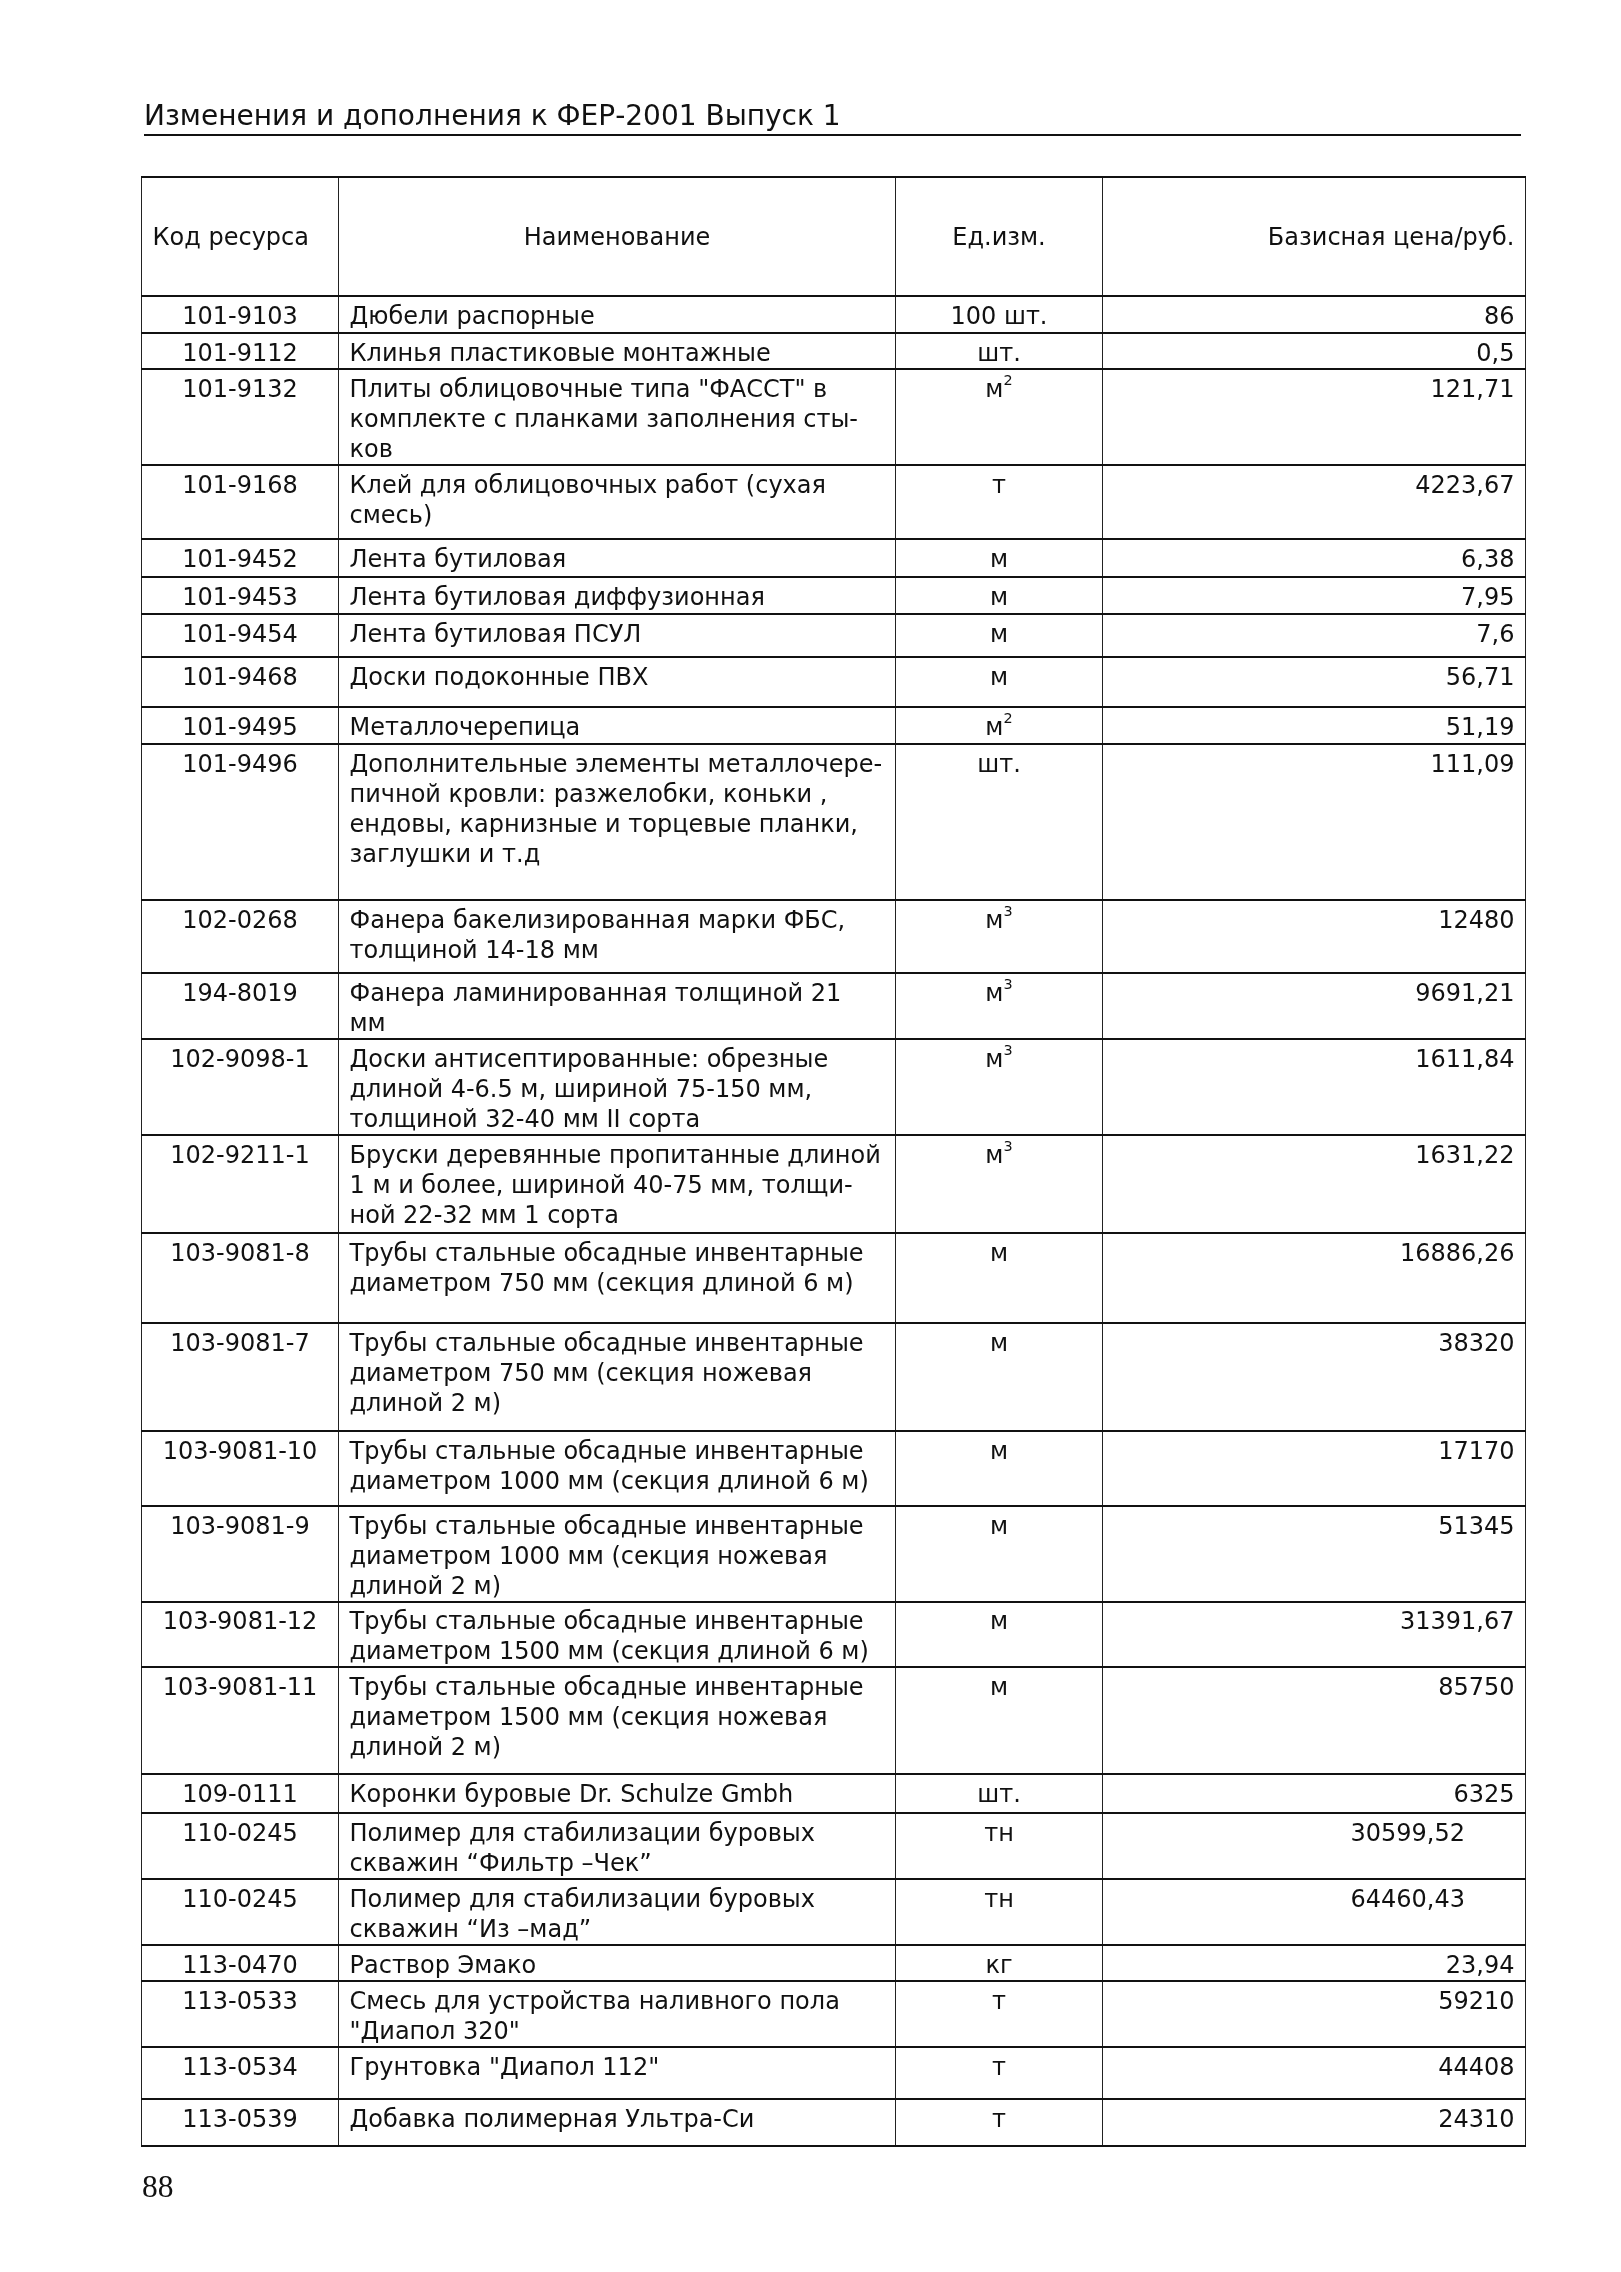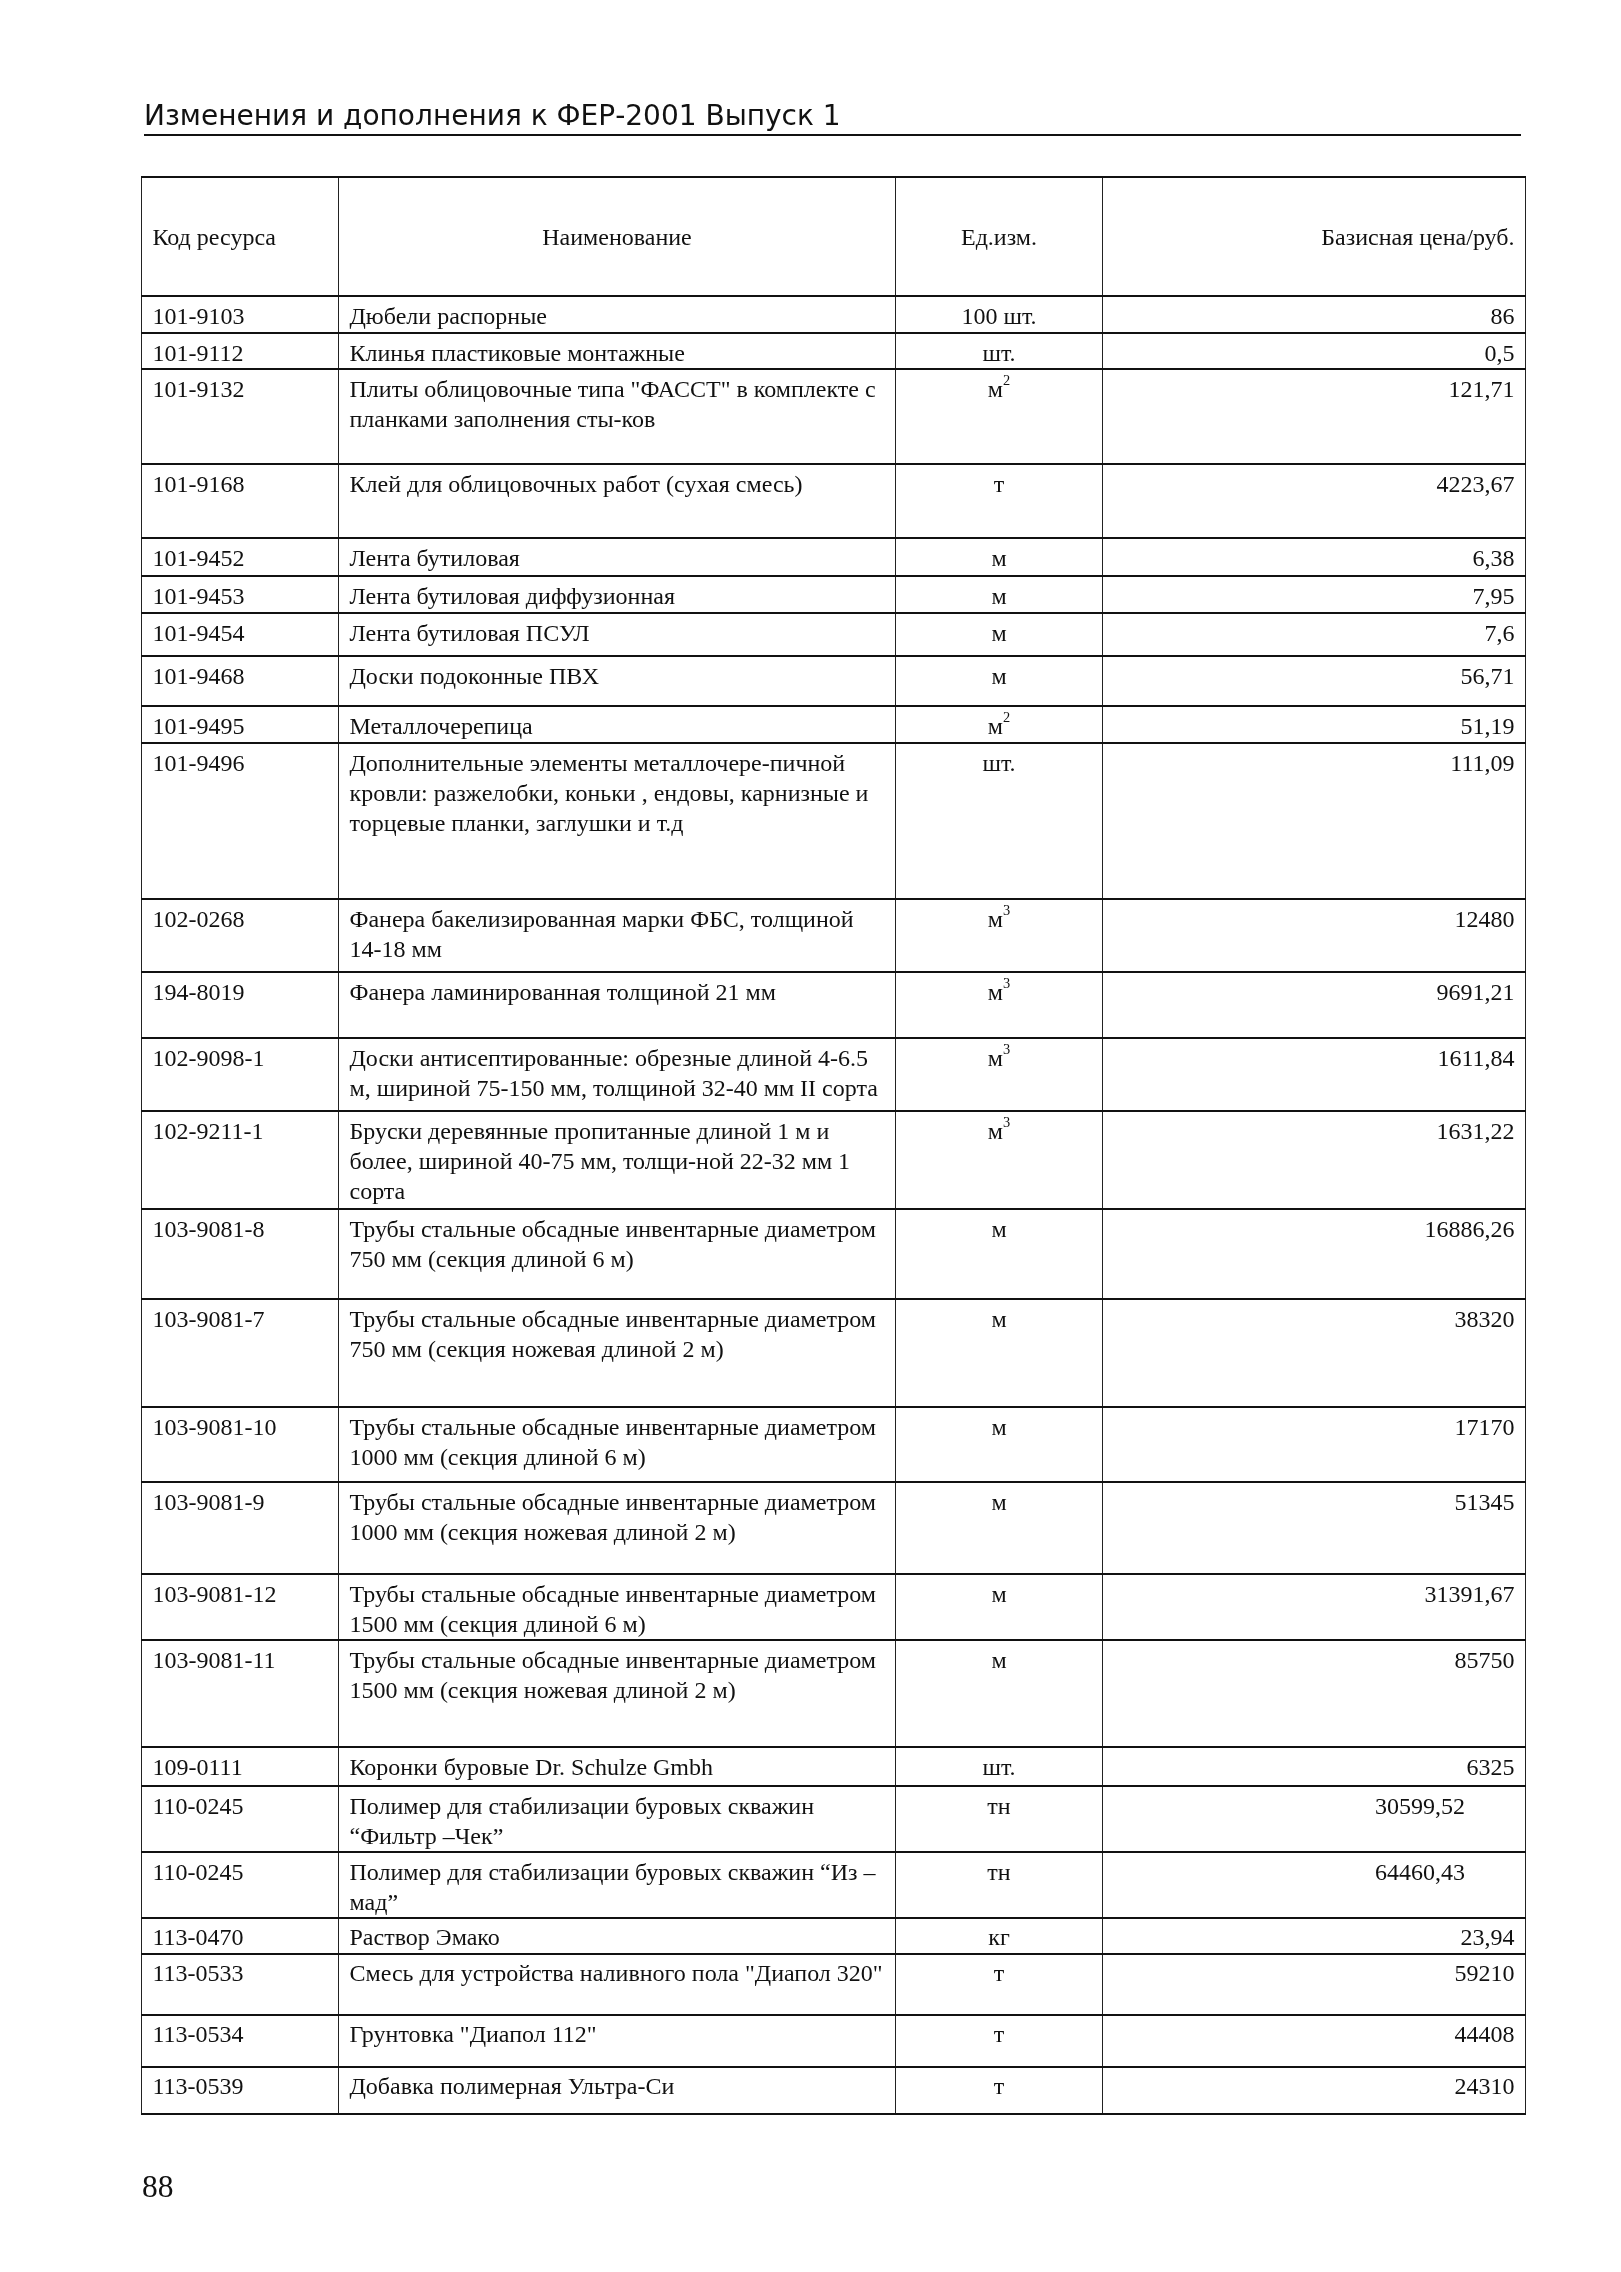--- a/index.html
+++ b/index.html
@@ -2,35 +2,35 @@
 <html style="font-size:10.5px"><head>
 <meta charset="utf-8">
 <style>
   html, body { margin: 0; padding: 0; background: #ffffff; }
   body { width: 1622px; height: 2273px; position: relative; overflow: hidden;
          font-family: "DejaVu Sans", sans-serif; color: #111; }
   .title { position: absolute; left: 144px; top: 97px; width: 1377px; height: 37px;
            border-bottom: 2.6px solid #111; font-size: 28px; line-height: 37px; white-space: nowrap; }
   .title span { text-decoration: none; }
   table.res { position: absolute; left: 141px; top: 176px; width: 1383px;
-              border-collapse: collapse; table-layout: fixed; font-size: 24px; line-height: 30px; font-family: Liberation Serif, serif; }
+              border-collapse: collapse; table-layout: fixed; font-size: 24px; line-height: 30px; }
   table.res col.c-code { width: 197px; }
   table.res col.c-name { width: 557px; }
   table.res col.c-unit { width: 207px; }
   table.res col.c-price { width: 423px; }
   table.res th, table.res td { border-left: 1.3px solid #222; border-right: 1.3px solid #222;
               border-bottom: 2.6px solid #111; padding: 3.9px 10.5px 0 10.5px; vertical-align: top;
               font-weight: normal; overflow: hidden; }
   table.res thead th { border-top: 2.6px solid #111; vertical-align: middle; padding-top: 0; }
   table.res thead tr { height: 119px; }
   th.h-code { text-align: left; padding-left: 19.7px; }
   th.h-name { text-align: center; }
   th.h-unit { text-align: center; }
   th.h-price { text-align: right; padding-right: 13px; }
-  td.code { text-align: left; padding-left: 13px; }
+  td.code { text-align: center; padding-left: 13px; }
   td.name { text-align: left; padding-left: 13px; }
   td.unit { text-align: center; }
   td.price { text-align: right; padding-right: 15.7px; }
   td.price.mid { text-align: right; padding-right: 60px; }
   .unit sup { font-size: 14.4px; line-height: 0; vertical-align: 11.8px; }
   .page-num { position: absolute; left: 142px; top: 2167px; font-family: "Liberation Serif", serif;
               font-size: 31.5px; line-height: 39px; }
 </style>
 </head>
 <body>

